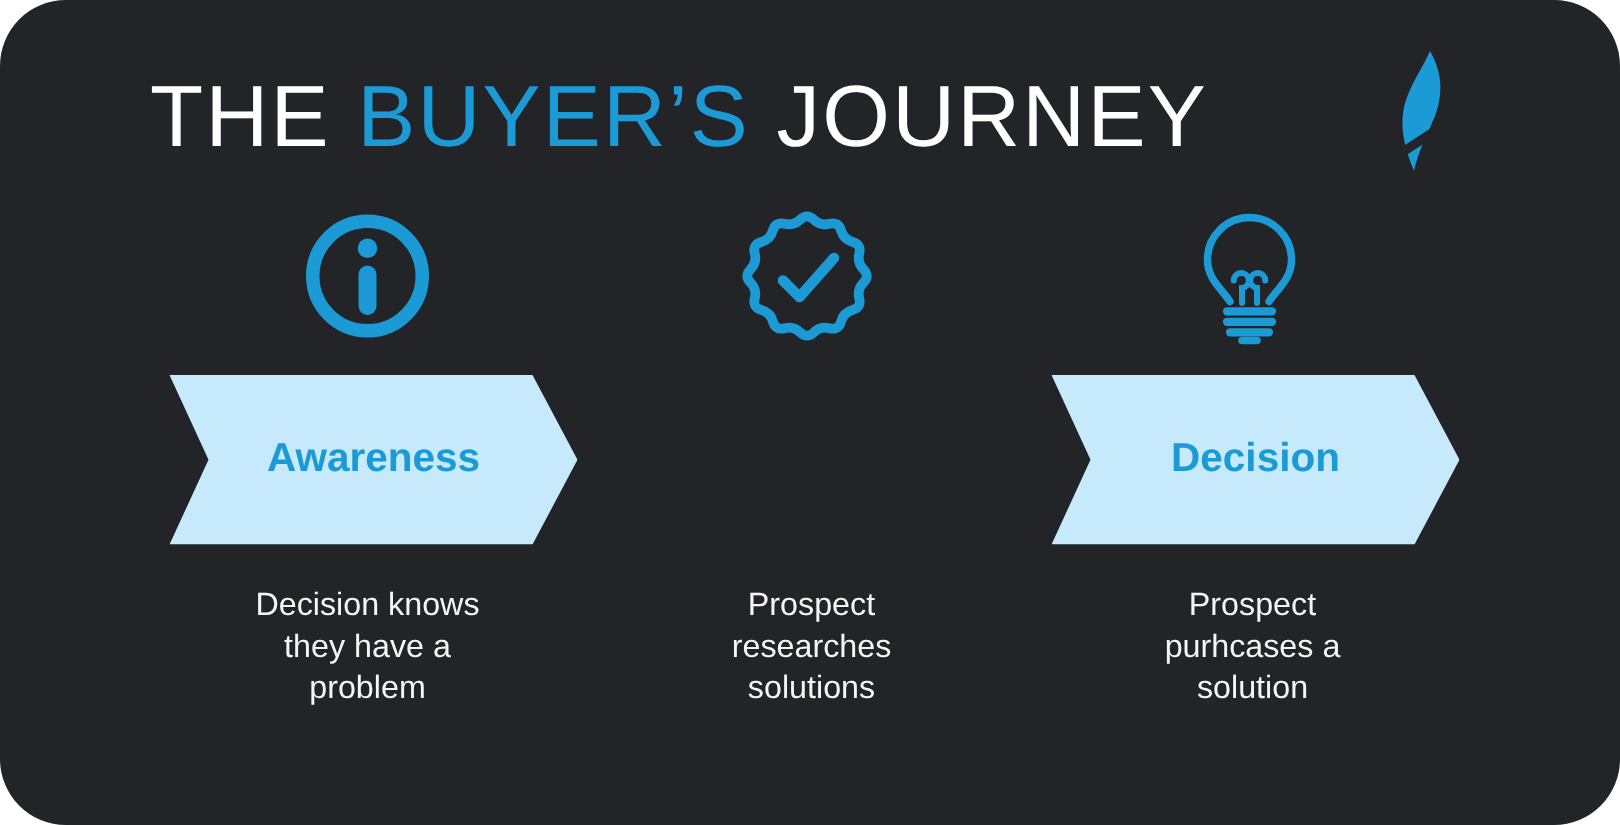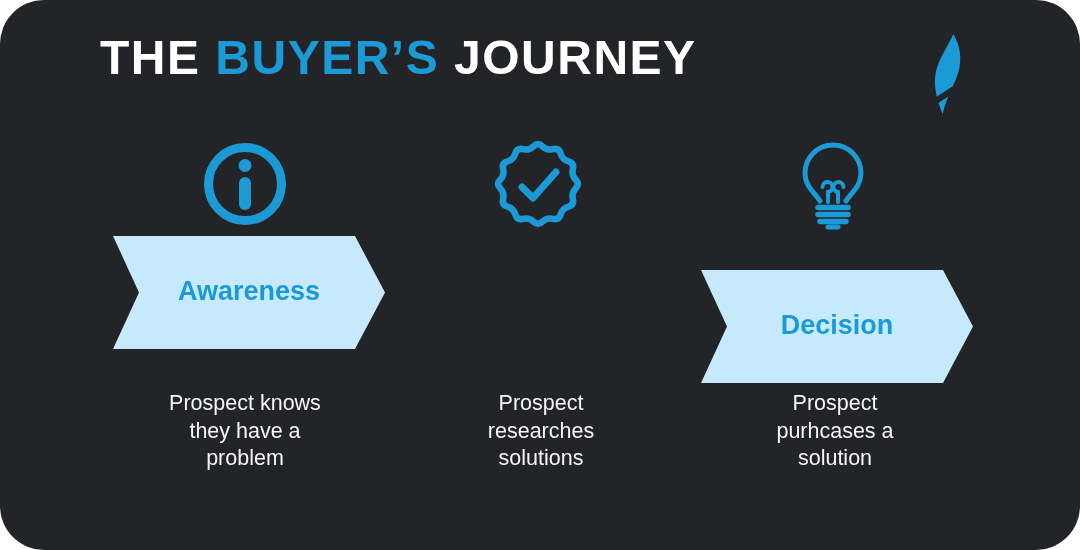--- a/index.html
+++ b/index.html
@@ -8,36 +8,36 @@
     background: var(--page-bg, #ffffff);
     font-family: "Liberation Sans", "DejaVu Sans", sans-serif;
     overflow: hidden;
   }
   .card {
     position: absolute; inset: 0;
     background: var(--card-bg, #232428);
     border-radius: 44px;
   }
   .title {
-    position: absolute; left: 100px; top: 32px; margin: 0;
-    font-size: 48px; font-weight: 700; letter-spacing: 1.5px;
+    position: absolute; left: 100px; top: 46px; margin: 0;
+    font-size: 58px; font-weight: 400; letter-spacing: 1.5px;
     color: #ffffff; white-space: pre; line-height: 1.1;
   }
   .title .hl { color: var(--accent, #1b9ad6); }
   .logo { position: absolute; left: 932px; top: 34px; width: 32px; height: 80px; }
 
   .stage-icon { position: absolute; top: 132px; width: 104px; height: 104px; }
   .icon-awareness { left: 193px; }
   .icon-consideration { left: 486px; }
   .icon-decision { left: 781px; }
 
-  .banner { position: absolute; top: 236px; width: 272px; height: 113px; }
+  .banner { position: absolute; top: 250px; width: 272px; height: 113px; }
   .banner-awareness { left: 113px; }
   .banner-consideration { left: 407px; }
-  .banner-decision { left: 701px; margin-top: 34px; }
+  .banner-decision { left: 701px; }
   .banner svg { position: absolute; inset: 0; display: block; }
   .banner .label {
     position: absolute; inset: 0;
     display: flex; align-items: center; justify-content: center;
     font-size: 27px; font-weight: 700;
     color: var(--accent, #1b9ad6); padding-bottom: 2px;
   }
 
   .desc {
     position: absolute; top: 390px; width: 244px; margin: 0;
@@ -72,21 +72,21 @@
       <circle class="ic-fill" cx="52" cy="33.5" r="6.5"></circle>
       <rect class="ic-fill" x="46" y="45" width="12" height="33" rx="6"></rect>
     </svg>
   </div>
   <div class="banner banner-awareness">
     <svg viewBox="0 0 272 113" aria-hidden="true">
       <polygon class="banner-fill" points="0,0 242,0 272,56.5 242,113 0,113 26,56.5"></polygon>
     </svg>
     <span class="label">Awareness</span>
   </div>
-  <p class="desc desc-awareness">Prospect knows
+  <p class="desc desc-awareness">Decision knows
 they have a
 problem</p>
 
   <div class="stage-icon icon-consideration">
     <svg viewBox="0 0 104 104" width="104" height="104" aria-hidden="true">
       <path id="seal-path" class="ic-stroke" stroke-width="6.5" stroke-linejoin="round" d="M 47.54 14.34 Q 52.00 10.00 56.46 14.34 Q 60.93 18.68 66.96 17.15 Q 73.00 15.63 74.70 21.62 Q 76.40 27.60 82.38 29.30 Q 88.37 31.00 86.85 37.04 Q 85.32 43.07 89.66 47.54 Q 94.00 52.00 89.66 56.46 Q 85.32 60.93 86.85 66.96 Q 88.37 73.00 82.38 74.70 Q 76.40 76.40 74.70 82.38 Q 73.00 88.37 66.96 86.85 Q 60.93 85.32 56.46 89.66 Q 52.00 94.00 47.54 89.66 Q 43.07 85.32 37.04 86.85 Q 31.00 88.37 29.30 82.38 Q 27.60 76.40 21.62 74.70 Q 15.63 73.00 17.15 66.96 Q 18.68 60.93 14.34 56.46 Q 10.00 52.00 14.34 47.54 Q 18.68 43.07 17.15 37.04 Q 15.63 31.00 21.62 29.30 Q 27.60 27.60 29.30 21.62 Q 31.00 15.63 37.04 17.15 Q 43.07 18.68 47.54 14.34 Z"></path>
       <path class="ic-stroke" stroke-width="7" stroke-linecap="round" stroke-linejoin="round" d="M36 55 L47 66 L70 40"></path>
     </svg>
   </div>
   <p class="desc desc-consideration">Prospect

